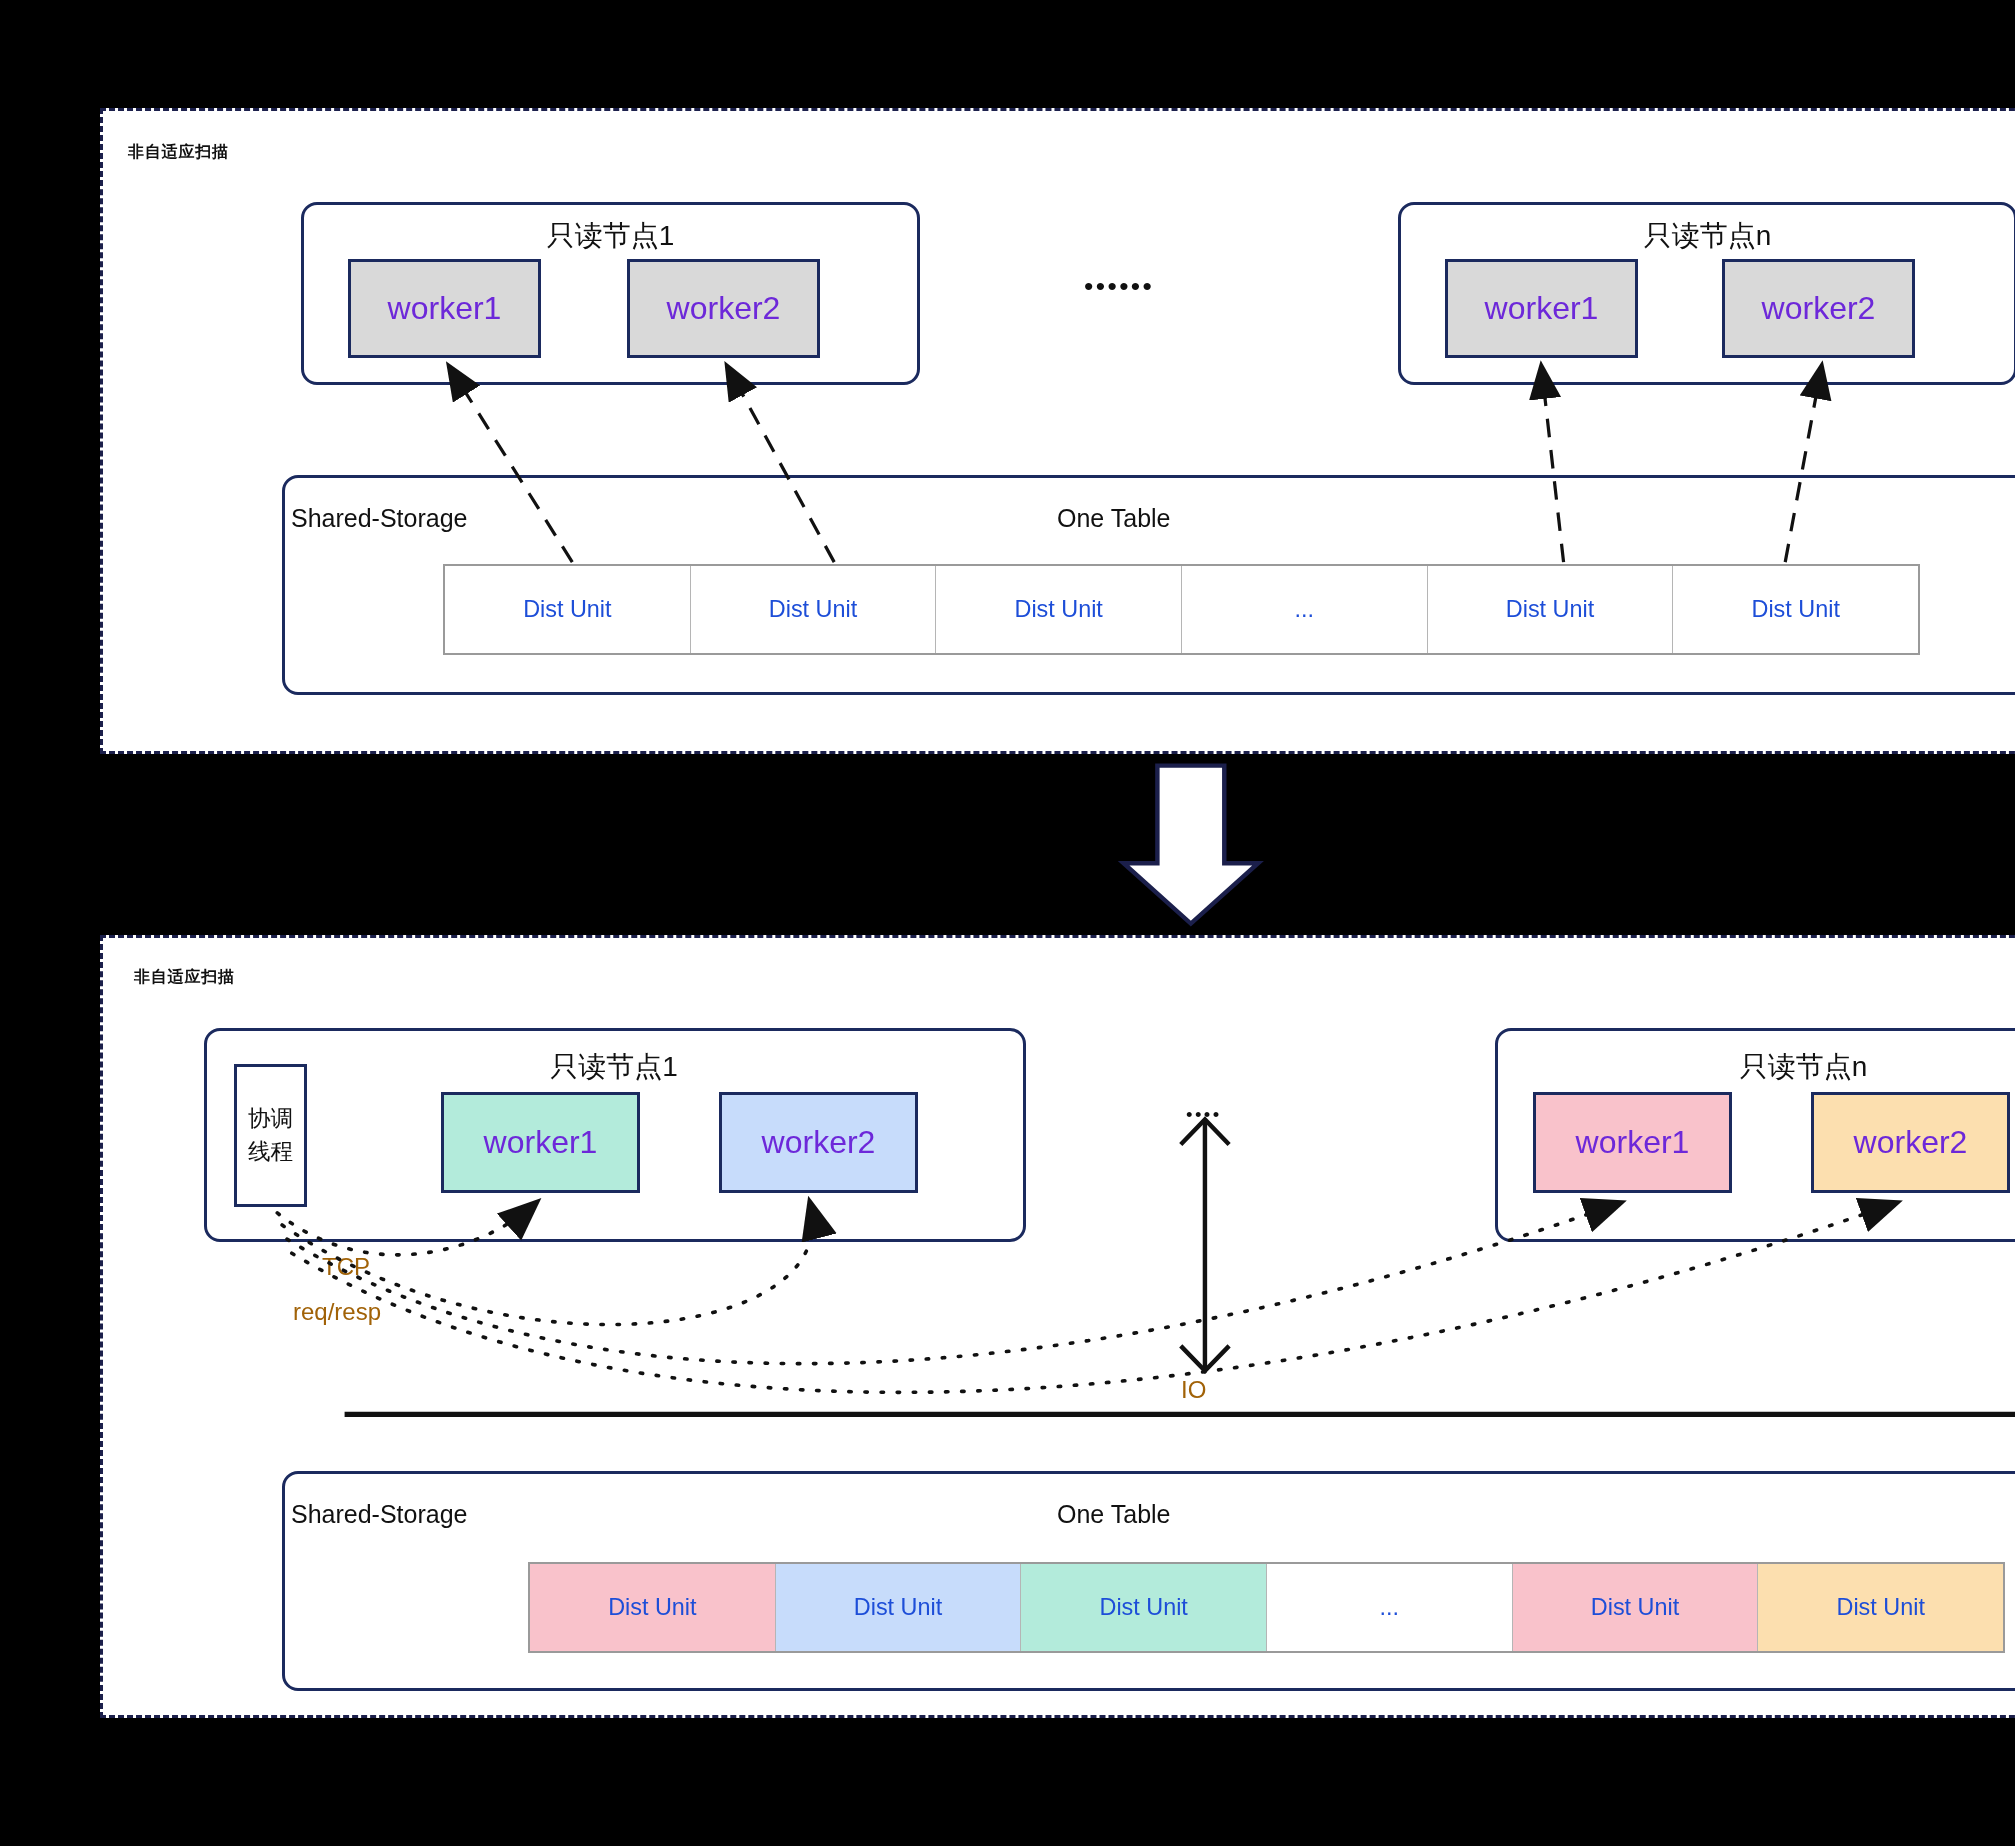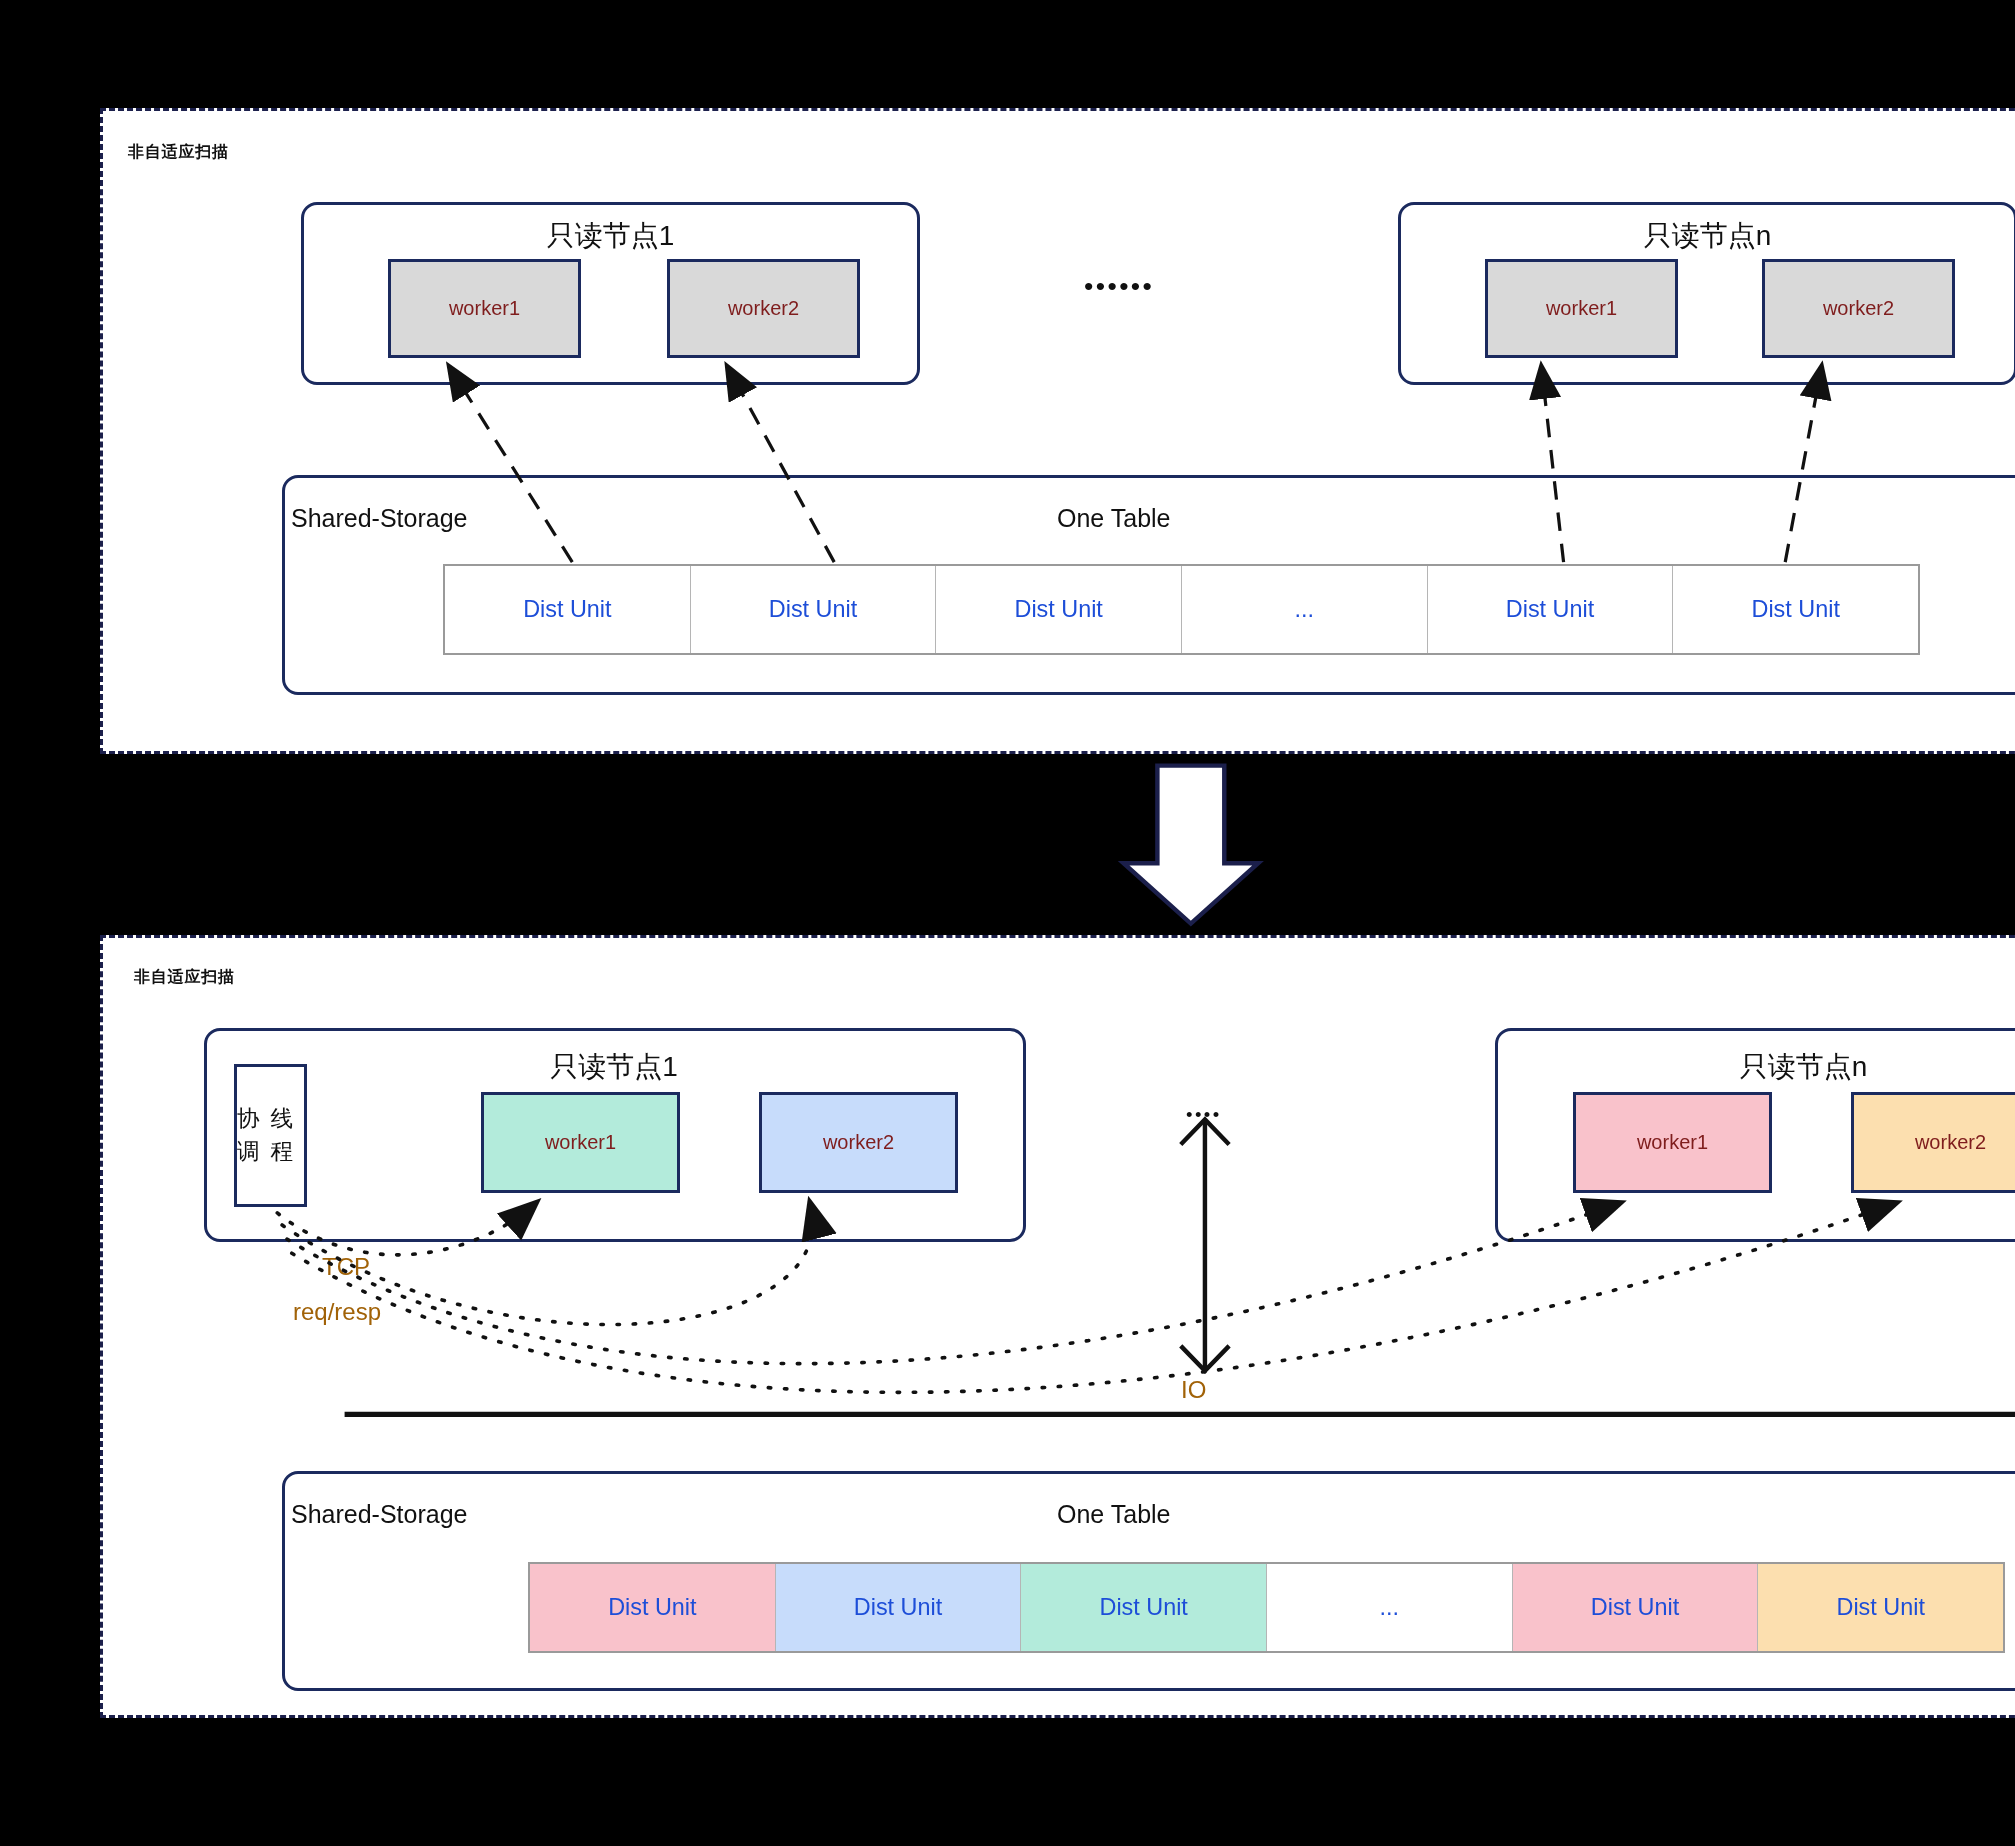--- a/index.html
+++ b/index.html
@@ -14,25 +14,25 @@
   .panel-title{position:absolute;font-weight:bold;color:#111;font-size:16px;
                letter-spacing:0.8px;white-space:nowrap;}
 
   
   .node-box{position:absolute;border:3.6px solid #1b2a5e;border-radius:16px;background:#fff;box-sizing:border-box;}
   .node-label{position:absolute;font-size:28px;color:#111;white-space:nowrap;text-align:center;}
 
   
   .worker{position:absolute;border:3.2px solid #1b2a5e;box-sizing:border-box;
           display:flex;align-items:center;justify-content:center;
-          font-size:20px;color:#7f1d1d;white-space:nowrap;margin-left:40px;}
+          font-size:32px;color:#6d28d9;white-space:nowrap;}
 
   
   .coord{position:absolute;border:3.2px solid #1b2a5e;background:#fff;box-sizing:border-box;
-         display:flex;flex-direction:row;align-items:center;justify-content:center;
+         display:flex;flex-direction:column;align-items:center;justify-content:center;
          font-size:22.6px;color:#111;line-height:1.45;}
 
   
   .storage-box{position:absolute;border:3.6px solid #1b2a5e;border-radius:16px;background:#fff;box-sizing:border-box;}
   .storage-label{position:absolute;font-size:25px;color:#111;white-space:nowrap;}
   .unit-row{position:absolute;display:flex;border:2.4px solid #9a9a9a;box-sizing:border-box;background:#fff;}
   .unit{flex:1 1 0;border-right:1.6px solid #b5b5b5;box-sizing:border-box;
         display:flex;align-items:center;justify-content:center;font-size:23.4px;color:#1d4ed8;white-space:nowrap;}
   .unit:last-child{border-right:none;}
 

